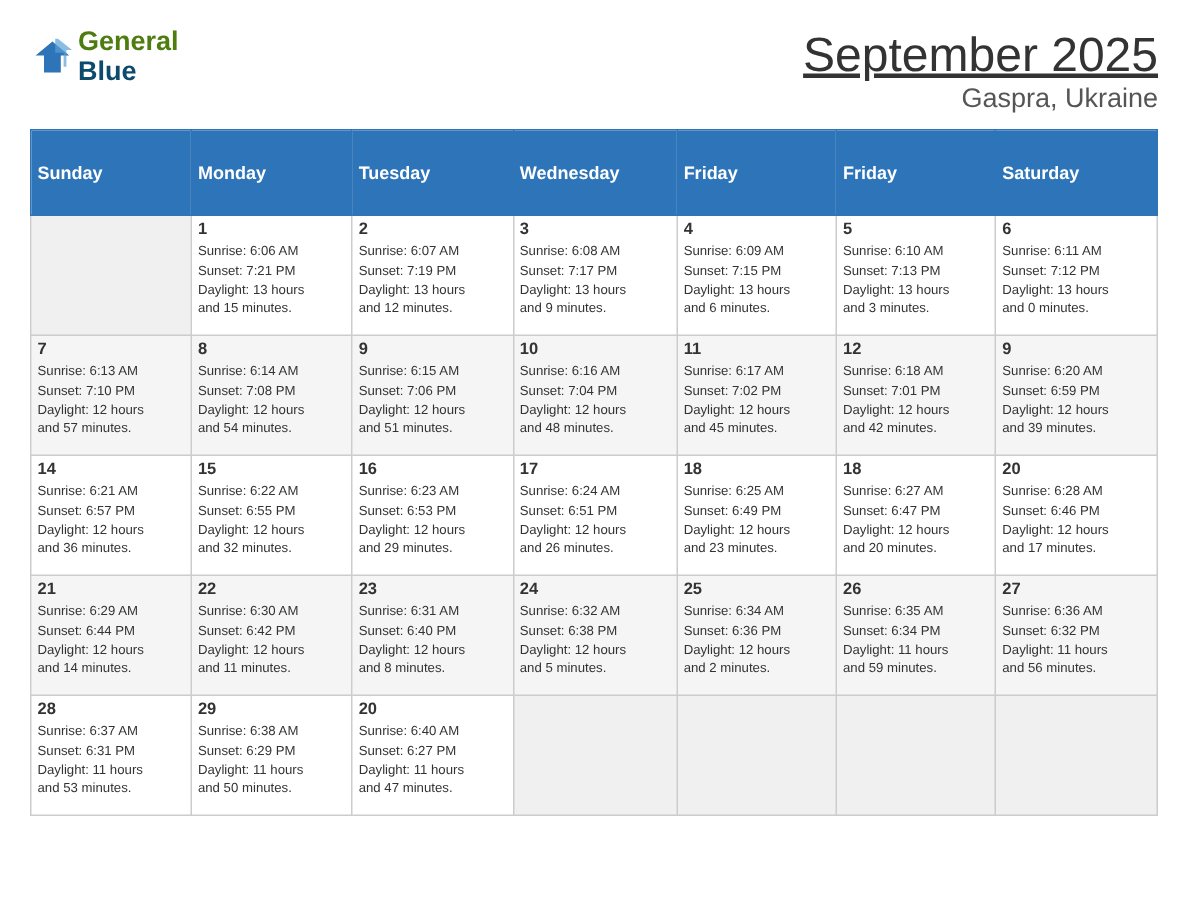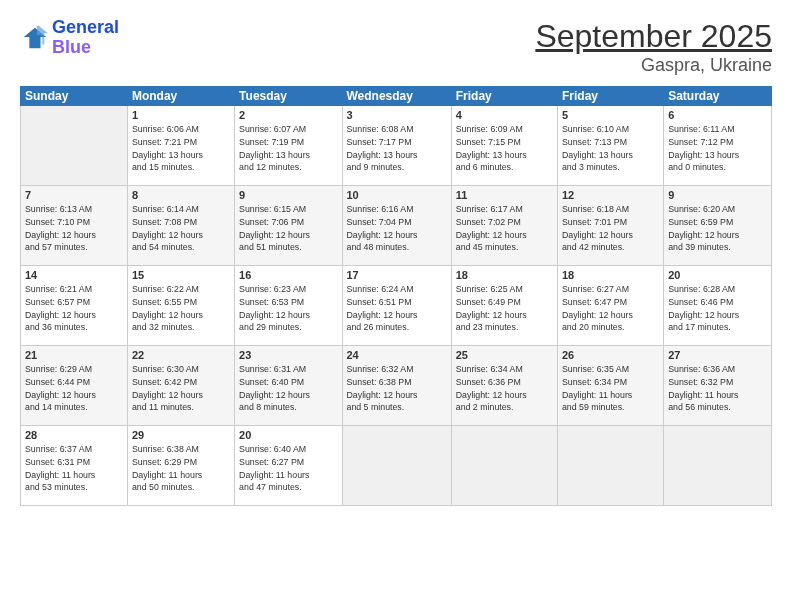--- a/index.html
+++ b/index.html
@@ -25,22 +25,22 @@
     .logo {
       display: flex;
       align-items: center;
       gap: 4px;
     }
     .logo-text {
       font-size: 18px;
       font-weight: bold;
       line-height: 1.1;
     }
-    .logo-general { color: #1d4ed8; }
-    .logo-blue { color: #8b5cf6; }
+    .logo-general { color: #4d7c0f; }
+    .logo-blue { color: #0c4a6e; }
     .logo-icon {
       width: 28px;
       height: 28px;
     }
     .title-block {
       text-align: right;
     }
     .month-title {
       font-size: 32px;
       color: #333;
@@ -52,21 +52,21 @@
       color: #555;
     }
     .calendar {
       width: 100%;
       border-collapse: collapse;
       font-size: 9.5px;
     }
     .calendar thead th {
       background: #2e74b8;
       color: #fff;
-      padding: 2px 4px;
+      padding: 21px 4px;
       text-align: left;
       font-size: 12px;
       font-weight: bold;
       border: 1px solid #2e74b8;
     }
     .calendar tbody td {
       border: 1px solid #ccc;
       vertical-align: top;
       padding: 3px 4px;
       width: 113px;

